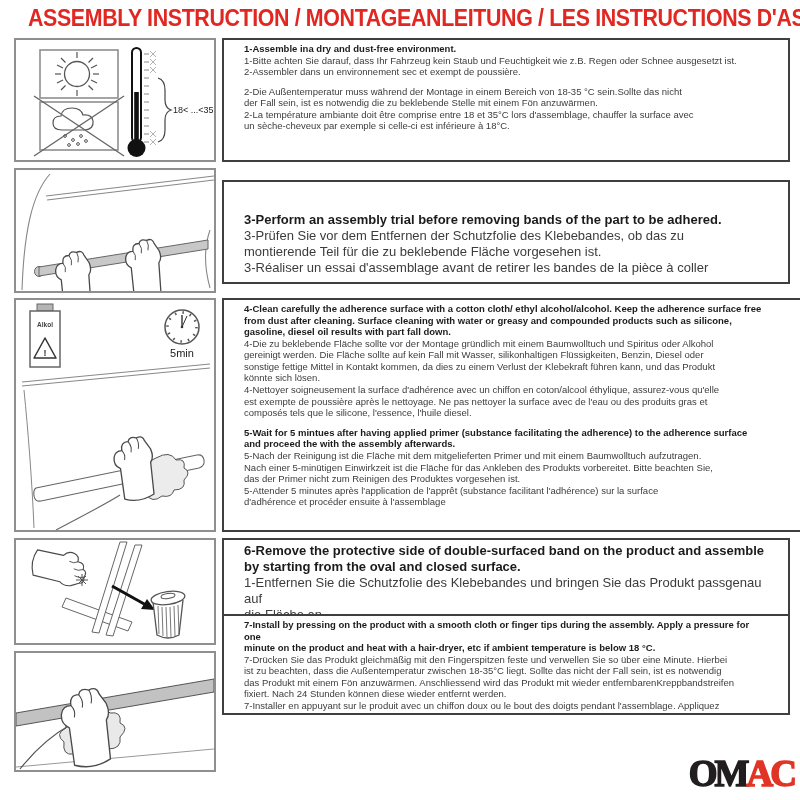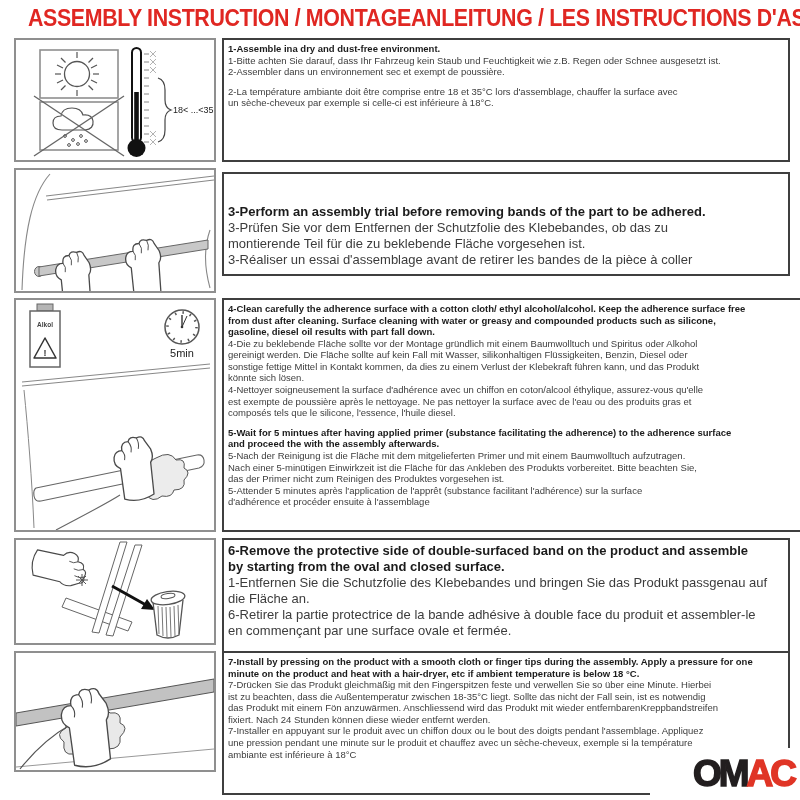--- a/index.html
+++ b/index.html
@@ -3,33 +3,33 @@
 <meta charset="utf-8">
 <style>
   html,body{margin:0;padding:0;background:#ffffff;}
   #page{position:relative;width:800px;height:800px;background:#ffffff;overflow:hidden;
         font-family:"Liberation Sans",sans-serif;}
   .title{position:absolute;top:5px;left:0;width:800px;text-align:center;
          color:#e02722;font-size:23px;font-weight:bold;letter-spacing:-0.4px;
          white-space:nowrap;transform:scaleX(0.93);transform-origin:center;}
   .lbox{position:absolute;border:2px solid #8f8f8f;background:#fff;box-sizing:border-box;}
   .tbox{position:absolute;border:2px solid #3f3f3f;background:#fff;box-sizing:border-box;
-        padding:3px 4px;overflow:hidden;}
+        padding:3px 20px;overflow:hidden;}
   .sec{margin-bottom:8px;}
   .sec:last-child{margin-bottom:0;}
   .ln{white-space:pre-line;}
   .small .ln{font-size:9.5px;line-height:1.22;}
   .big .ln{font-size:13px;line-height:1.23;}
   .en{font-weight:bold;color:#1b1b1b;}
   .de,.fr{color:#3c3c3c;}
   .pad-top{padding-top:30px;}
   svg{display:block;}
   .logo{position:absolute;left:650px;top:748px;width:148px;height:50px;background:#fff;
         display:flex;align-items:center;justify-content:flex-end;padding-right:4px;box-sizing:border-box;}
-  .logo span{font-size:37px;font-weight:bold;font-family:Liberation Sans, sans-serif;
+  .logo span{font-size:37px;font-weight:bold;font-family:Liberation Serif, serif;
              letter-spacing:-3px;line-height:1;-webkit-text-stroke:1.5px currentColor;}
   .logo .blk{color:#221e1f;}
   .logo .red{color:#e03526;}
 </style>
 </head>
 <body>
 
 <div id="page">
 
   <div class="title">ASSEMBLY INSTRUCTION / MONTAGEANLEITUNG / LES INSTRUCTIONS D'ASSEMBLAGE</div>
@@ -103,20 +103,22 @@
       </g>
     </svg>
   </div>
   <div class="tbox small" style="left:222px;top:38px;width:568px;height:124px;">
     <div class="sec">
       <div class="ln en">1-Assemble ina dry and dust-free environment.</div>
       <div class="ln de">1-Bitte achten Sie darauf, dass Ihr Fahrzeug kein Staub und Feuchtigkeit wie z.B. Regen oder Schnee ausgesetzt ist.</div>
       <div class="ln fr">2-Assembler dans un environnement sec et exempt de poussière.</div>
     </div>
     <div class="sec">
+      <div class="ln de">2-Die Außentemperatur muss während der Montage in einem Bereich von 18-35 °C  sein.Sollte das nicht
+der Fall sein, ist es notwendig die zu beklebende Stelle mit einem Fön anzuwärmen.</div>
       <div class="ln fr">2-La température ambiante doit être comprise entre 18 et 35°C lors d'assemblage, chauffer la surface avec
 un sèche-cheveux par exemple si celle-ci est inférieure à 18°C.</div>
     </div>
   </div>
 
   <div class="lbox" style="left:14px;top:168px;width:202px;height:125px;">
     <svg width="198" height="121" viewBox="0 0 198 121">
       <g stroke="#888" stroke-width="1.1" fill="none">
         <path d="M6,120 C8,62 16,24 34,4"></path>
         <path d="M30,26 L198,6"></path>
@@ -130,21 +132,21 @@
       <g transform="translate(38,82) rotate(-8 20 25)">
         <path d="M6,54 L7,26 Q1,22 3,15 Q5,9 11,10 Q11,2 18,3 Q20,-2 26,1 Q32,-1 33,5 L37,13 Q39,21 35,25 L33,54 Q19,60 6,54 Z" fill="#fff" stroke="#4a4a4a" stroke-width="1.3" stroke-linejoin="round"></path>
         <path d="M11,10 q3,4 1,9 M18,3 q3,5 1,10 M26,1 q2,5 0,10" fill="none" stroke="#4a4a4a" stroke-width="0.9"></path>
       </g>
       <g transform="translate(108,70) rotate(-8 20 25)">
         <path d="M6,54 L7,26 Q1,22 3,15 Q5,9 11,10 Q11,2 18,3 Q20,-2 26,1 Q32,-1 33,5 L37,13 Q39,21 35,25 L33,54 Q19,60 6,54 Z" fill="#fff" stroke="#4a4a4a" stroke-width="1.3" stroke-linejoin="round"></path>
         <path d="M11,10 q3,4 1,9 M18,3 q3,5 1,10 M26,1 q2,5 0,10" fill="none" stroke="#4a4a4a" stroke-width="0.9"></path>
       </g>
     </svg>
   </div>
-  <div class="tbox big pad-top" style="left:222px;top:172px;width:568px;height:104px;">
+  <div class="tbox big pad-top" style="left:222px;top:180px;width:568px;height:104px;">
     <div class="sec">
       <div class="ln en">3-Perform an assembly trial before removing bands of the part to be adhered.</div>
       <div class="ln de">3-Prüfen Sie vor dem Entfernen der Schutzfolie des Klebebandes, ob das zu
 montierende Teil für die zu beklebende Fläche vorgesehen ist.</div>
       <div class="ln fr">3-Réaliser un essai d'assemblage avant de retirer les bandes de la pièce à coller</div>
     </div>
   </div>
 
   <div class="lbox" style="left:14px;top:298px;width:202px;height:234px;">
     <svg width="198" height="230" viewBox="0 0 198 230">
@@ -263,21 +265,21 @@
       <g>
         <path d="M70,58 q16,-10 24,2 q12,-2 10,10 q10,4 0,14 q2,12 -12,12 q-2,10 -14,7 q-12,10 -20,-2 q-12,2 -10,-12 q-10,-8 2,-14 q-2,-12 10,-12 z" fill="#e9e9e9" stroke="#555" stroke-width="1"></path>
       </g>
       <path d="M4,116 C20,96 36,82 54,72" stroke="#555" stroke-width="1.2" fill="none"></path>
       <g transform="translate(42,38) rotate(-10 20 25) scale(1.35)">
         <path d="M6,54 L7,26 Q1,22 3,15 Q5,9 11,10 Q11,2 18,3 Q20,-2 26,1 Q32,-1 33,5 L37,13 Q39,21 35,25 L33,54 Q19,60 6,54 Z" fill="#fff" stroke="#4a4a4a" stroke-width="1" stroke-linejoin="round"></path>
         <path d="M11,10 q3,4 1,9 M18,3 q3,5 1,10 M26,1 q2,5 0,10" fill="none" stroke="#4a4a4a" stroke-width="0.8"></path>
       </g>
     </svg>
   </div>
-  <div class="tbox small" style="left:222px;top:651px;width:568px;height:144px;">
+  <div class="tbox small" style="left:222px;top:614px;width:568px;height:101px;">
     <div class="sec">
       <div class="ln en">7-Install by pressing on the product with a smooth cloth or finger tips during the assembly. Apply a pressure for one
 minute on the product and heat with a hair-dryer, etc if ambient temperature is below 18 °C.</div>
       <div class="ln de">7-Drücken Sie das Produkt gleichmäßig mit den Fingerspitzen feste und verwellen Sie so über eine Minute. Hierbei
 ist zu beachten, dass die Außentemperatur zwischen 18-35°C liegt. Sollte das nicht der Fall sein, ist es notwendig
 das Produkt mit einem Fön anzuwärmen. Anschliessend wird das Produkt mit wieder entfernbarenKreppbandstreifen
 fixiert. Nach 24 Stunden können diese wieder entfernt werden.</div>
       <div class="ln fr">7-Installer en appuyant sur le produit avec un chiffon doux ou le bout des doigts pendant l'assemblage. Appliquez
 une pression pendant une minute sur le produit et chauffez avec un sèche-cheveux, exemple si la température
 ambiante est inférieure à 18°C</div>

